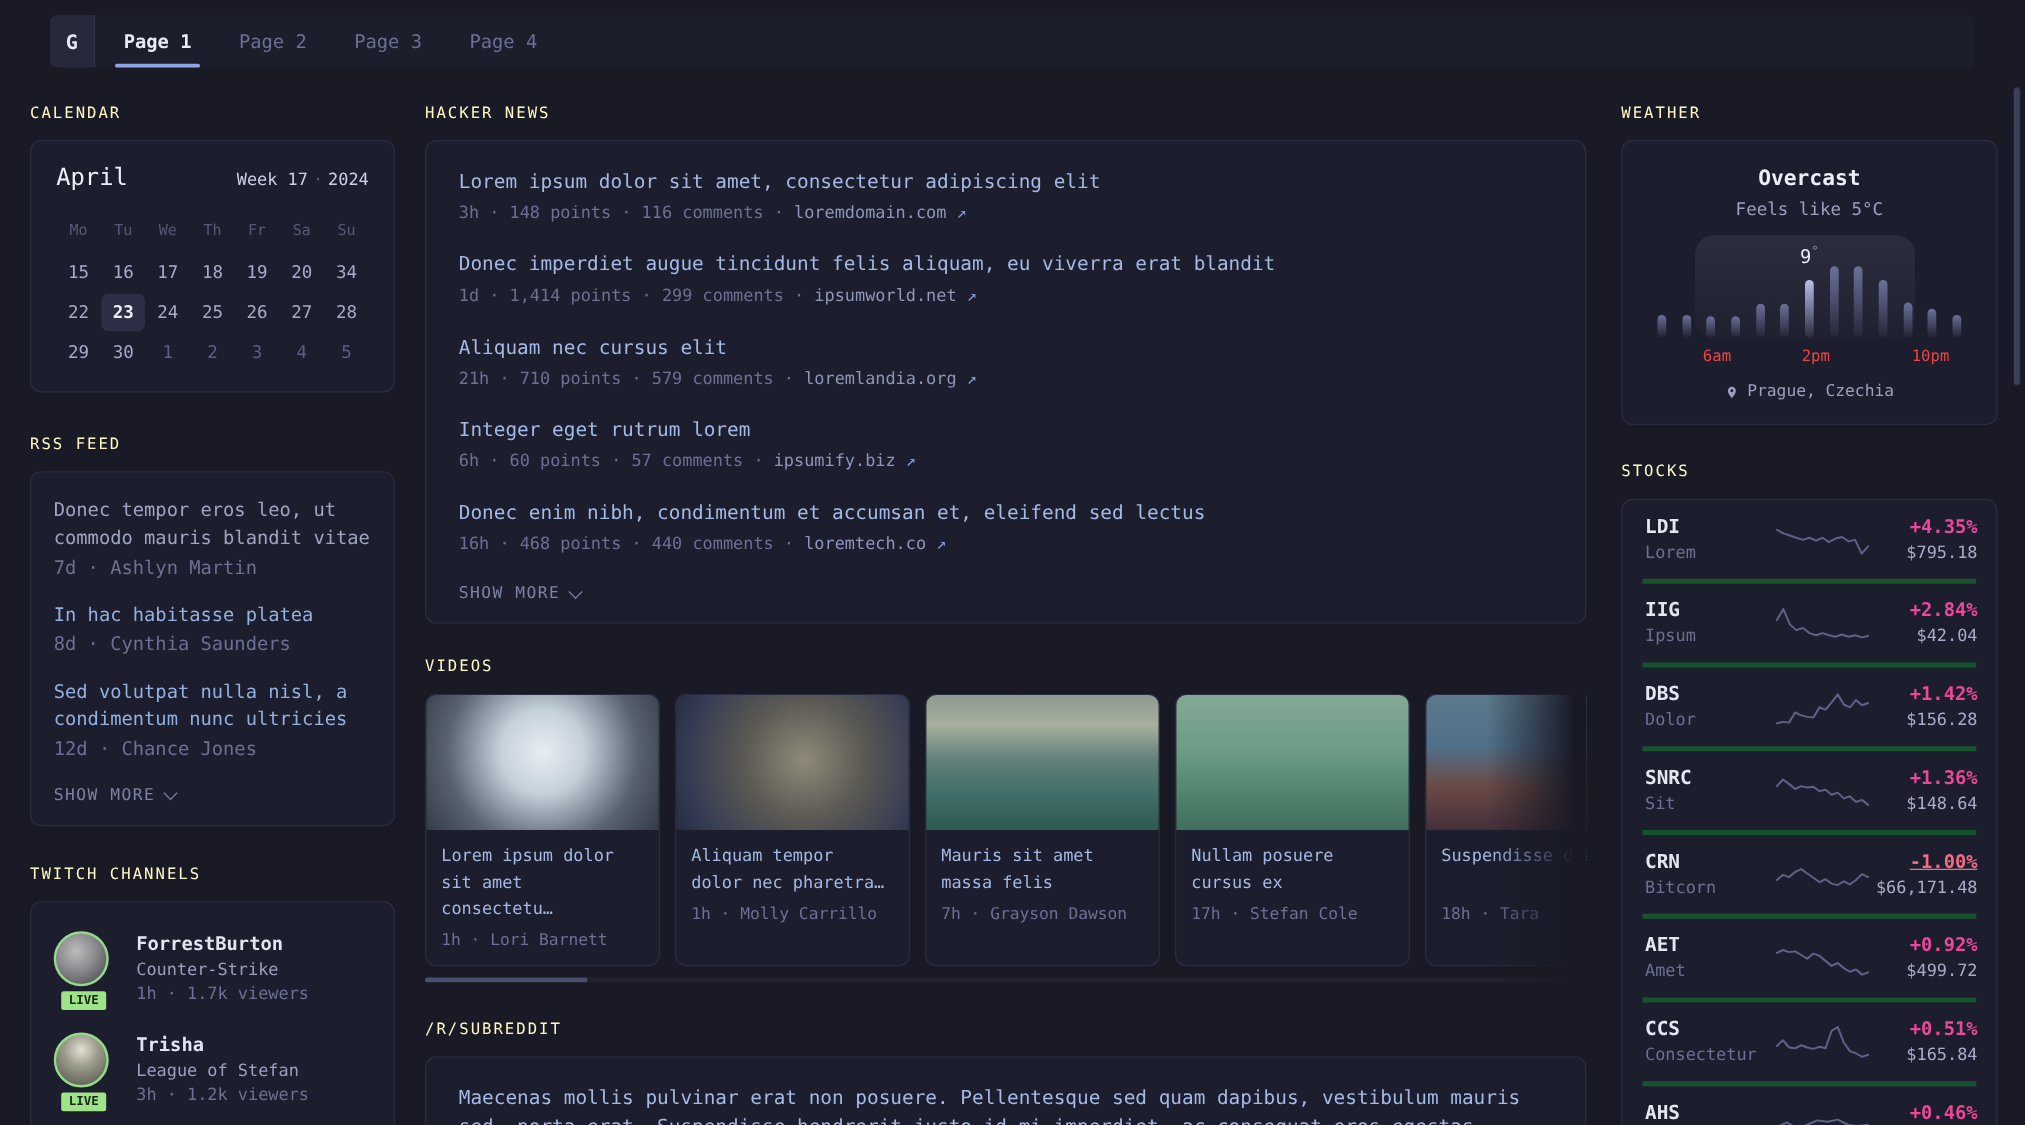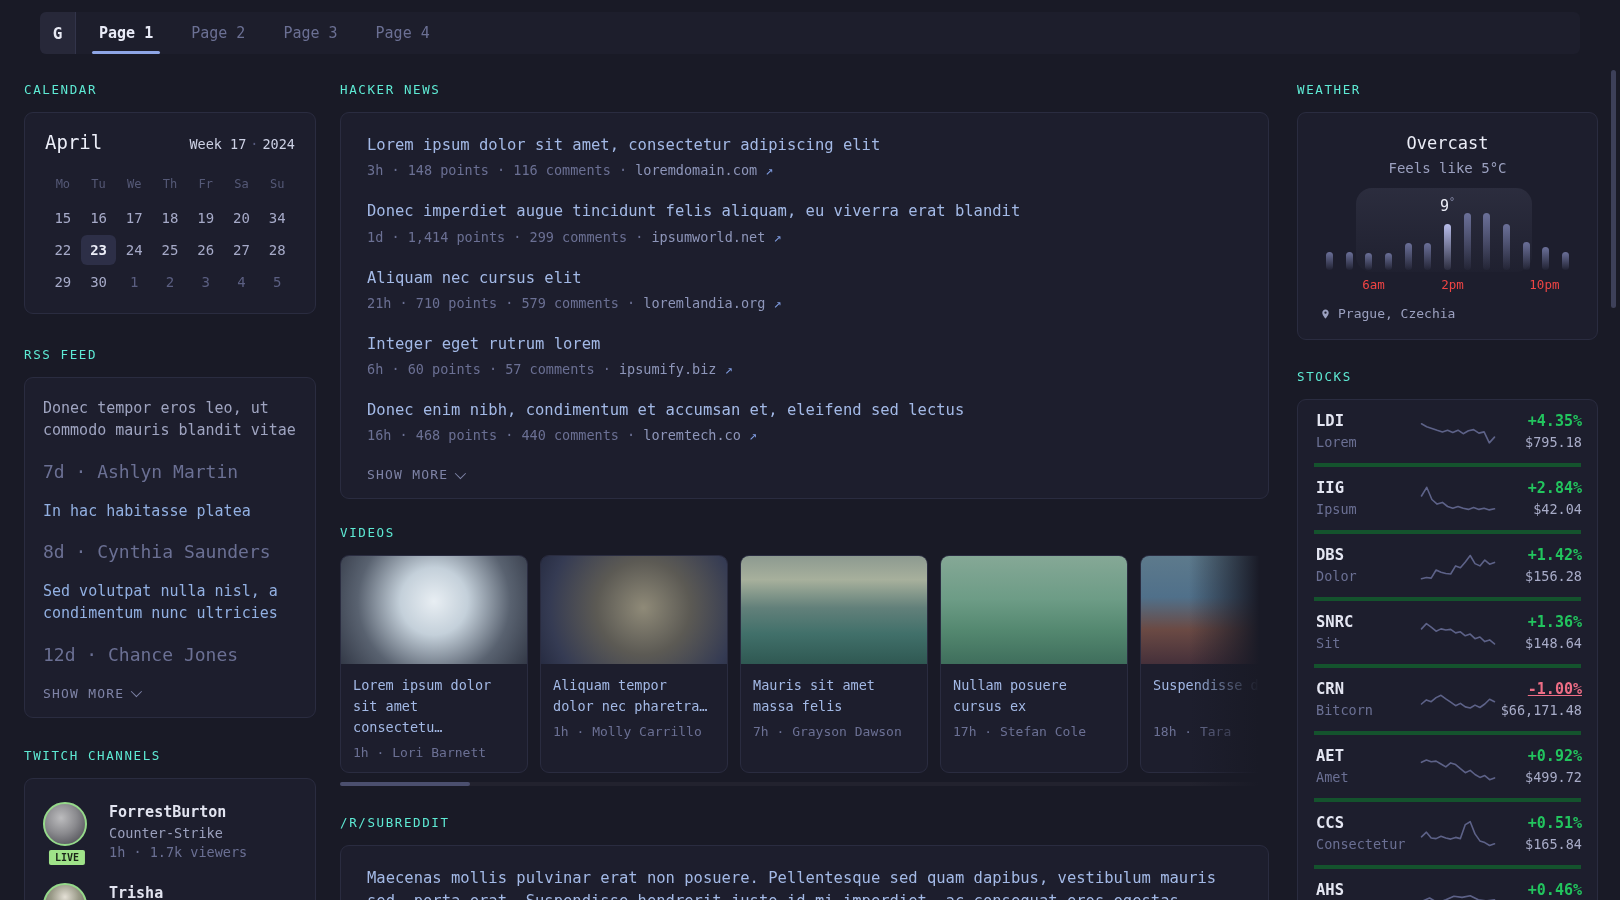--- a/index.html
+++ b/index.html
@@ -19,40 +19,40 @@
   .tab { position:relative; display:flex; align-items:center; padding:0 19px;
          color:#6b7094; font-size:15px; cursor:pointer; }
   .tab.active { color:#e9ebf7; font-weight:bold; }
   .tab.active .underline { position:absolute; left:12px; right:12px; bottom:0; height:3px;
          background:#8ea6e6; border-radius:2px; }
   
   .layout { display:flex; padding:0 0 0 24px; margin-top:28px; }
   .col-left  { width:292px; flex:none; }
   .col-mid   { width:929px; flex:none; margin-left:24px; }
   .col-right { width:301px; flex:none; margin-left:28px; }
-  .section-title { font-size:12.5px; letter-spacing:1.6px; color:#5eead4; margin-bottom:15px; }
+  .section-title { font-size:12.5px; letter-spacing:1.6px; color:#fef9c3; margin-bottom:15px; }
   .card { background:#1d1e2d; border:1px solid #2a2c40; border-radius:9px; }
   .gap { height:33px; }
   
   .cal-card { padding:18px 20px 16px; }
   .cal-head { display:flex; justify-content:space-between; align-items:baseline; margin-bottom:18px; }
   .cal-month { font-size:19px; color:#eceef8; }
   .cal-week { font-size:13.5px; color:#ccd0e4; }
   .cal-week .dot { color:#565a7d; margin:0 4px; }
   .cal-grid { display:grid; grid-template-columns:repeat(7,1fr); row-gap:2px; text-align:center; }
   .cal-dn { font-size:12px; color:#555977; padding:6px 0 10px; }
   .cal-day { font-size:14px; color:#a6aac8; height:30px; line-height:30px; border-radius:6px; cursor:pointer; }
   .cal-day.muted { color:#5b5f82; }
   .cal-day.selected { background:#2d2f47; color:#eceef8; font-weight:bold; }
   
   .rss-card { padding:20px 18px 16px; }
   .feed-item { margin-bottom:19px; }
   .feed-title { font-size:15px; line-height:1.45; color:#92b0e2; cursor:pointer; }
   .feed-title.visited { color:#9fa4c0; }
-  .feed-meta { font-size:18px; color:#6b7094; margin-top:19px; }
+  .feed-meta { font-size:15px; color:#6b7094; margin-top:3px; }
   .show-more { display:inline-flex; align-items:center; gap:7px; font-size:13px; letter-spacing:1.2px;
                color:#7e83a6; cursor:pointer; margin-top:2px; }
   .chev { width:8px; height:8px; border-right:1.5px solid #7e83a6; border-bottom:1.5px solid #7e83a6;
           transform:rotate(45deg) translateY(-2px); display:inline-block; }
   
   .twitch-card { padding:14px 18px; }
   .tw-row { display:flex; gap:18px; padding:9px 0 14px; cursor:pointer; }
   .tw-avwrap { position:relative; width:48px; flex:none; }
   .tw-avatar { width:44px; height:44px; border-radius:50%; border:2px solid #565a7d; }
   .tw-avatar.live { border-color:#95d98a; }
@@ -77,45 +77,45 @@
   .video-thumb { height:108px; }
   .video-body { padding:11px 12px 12px; }
   .video-title { font-size:13.5px; color:#a3b9e6; line-height:1.55; min-height:42px; }
   .video-meta { font-size:13px; color:#6b7094; margin-top:7px; }
   .videos-fade { position:absolute; top:0; right:0; bottom:0; width:80px; z-index:2;
                  background:linear-gradient(90deg, rgba(25,26,38,0), #191a26 88%); pointer-events:none; }
   .hscroll { position:relative; height:4px; margin-top:9px; background:rgba(255,255,255,0.04); border-radius:2px; }
   .hscroll-thumb { position:absolute; left:0; top:0; height:4px; width:130px; background:#4b4f6e; border-radius:2px; cursor:pointer; }
   
   .weather-card { padding:20px 22px 18px; }
-  .w-cond { text-align:center; font-size:17px; font-weight:normal; color:#eceef8; }
+  .w-cond { text-align:center; font-size:17px; font-weight:bold; color:#eceef8; }
   .w-feels { text-align:center; font-size:14px; color:#9ba0bf; margin-top:7px; }
   .w-chart { position:relative; height:104px; margin-top:12px; }
   .w-highlight { position:absolute; left:14%; width:69%; top:0; bottom:20px; border-radius:16px;
                  background:linear-gradient(180deg, rgba(170,175,210,0.10), rgba(170,175,210,0.015)); }
   .w-bars { position:absolute; left:6px; right:6px; bottom:22px; height:60px;
             display:flex; justify-content:space-between; align-items:flex-end; }
   .w-bar { width:7px; border-radius:4px; background:linear-gradient(180deg,#6b7099 0%, rgba(107,112,153,0.05) 100%); }
   .w-bar.hl { background:linear-gradient(180deg,#b8bdeb 0%, rgba(184,189,235,0.08) 100%); }
   .w-temp { position:absolute; top:8px; left:50%; transform:translateX(-50%); font-size:15px; color:#eceef8; }
   .w-temp sup { font-size:10px; color:#8e92b2; }
   .w-time { position:absolute; bottom:0; transform:translateX(-50%); font-size:12.5px; color:#ef4444; }
-  .w-loc { display:flex; align-items:center; gap:7px; margin-top:14px;
+  .w-loc { display:flex; justify-content:center; align-items:center; gap:7px; margin-top:14px;
            font-size:13px; color:#9ba0bf; }
   
   .stocks-card { padding:0; overflow:hidden; }
   .stock-row { display:flex; align-items:center; margin:0 16px; padding:12px 2px; cursor:pointer; }
   .stock-row + .stock-row { border-top:4px solid #14532d; }
   .st-left { width:104px; flex:none; }
   .st-ticker { font-size:15.5px; font-weight:bold; color:#e4e6f2; }
   .st-name { font-size:13.5px; color:#6b7094; margin-top:4px; min-height:17px; }
   .st-spark { flex:1; display:flex; justify-content:center; }
   .st-right { width:86px; flex:none; text-align:right; }
   .st-change { font-size:15px; font-weight:bold; }
-  .st-change.up { color:#22c55e; }
+  .st-change.up { color:#ec4899; }
   .st-change.down { color:#ee6d85;text-decoration:underline; }
   .st-price { font-size:13.5px; color:#a8acc8; margin-top:4px; min-height:17px; }
   
   .vscroll { position:fixed; right:4px; top:70px; width:5px; height:238px; background:#3d4059; border-radius:3px; cursor:pointer; }
 </style>
 </head>
 <body>
 
 <div class="topbar">
   <div class="logo-cell">G</div>

